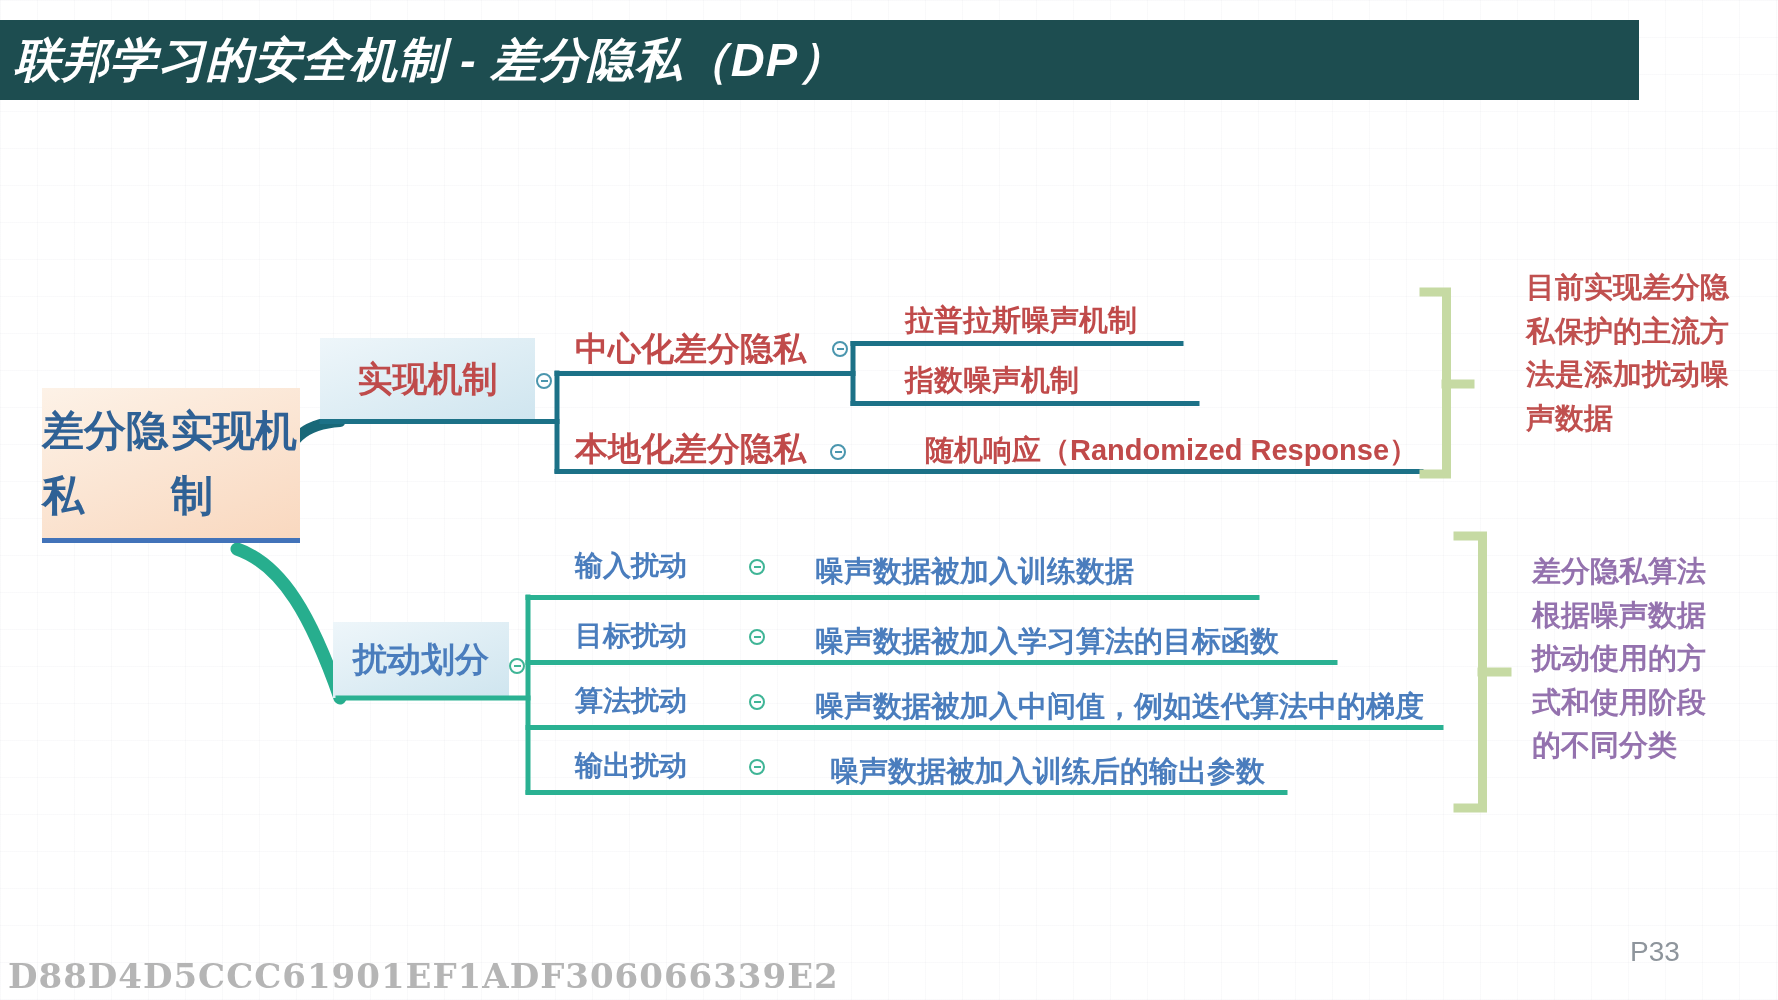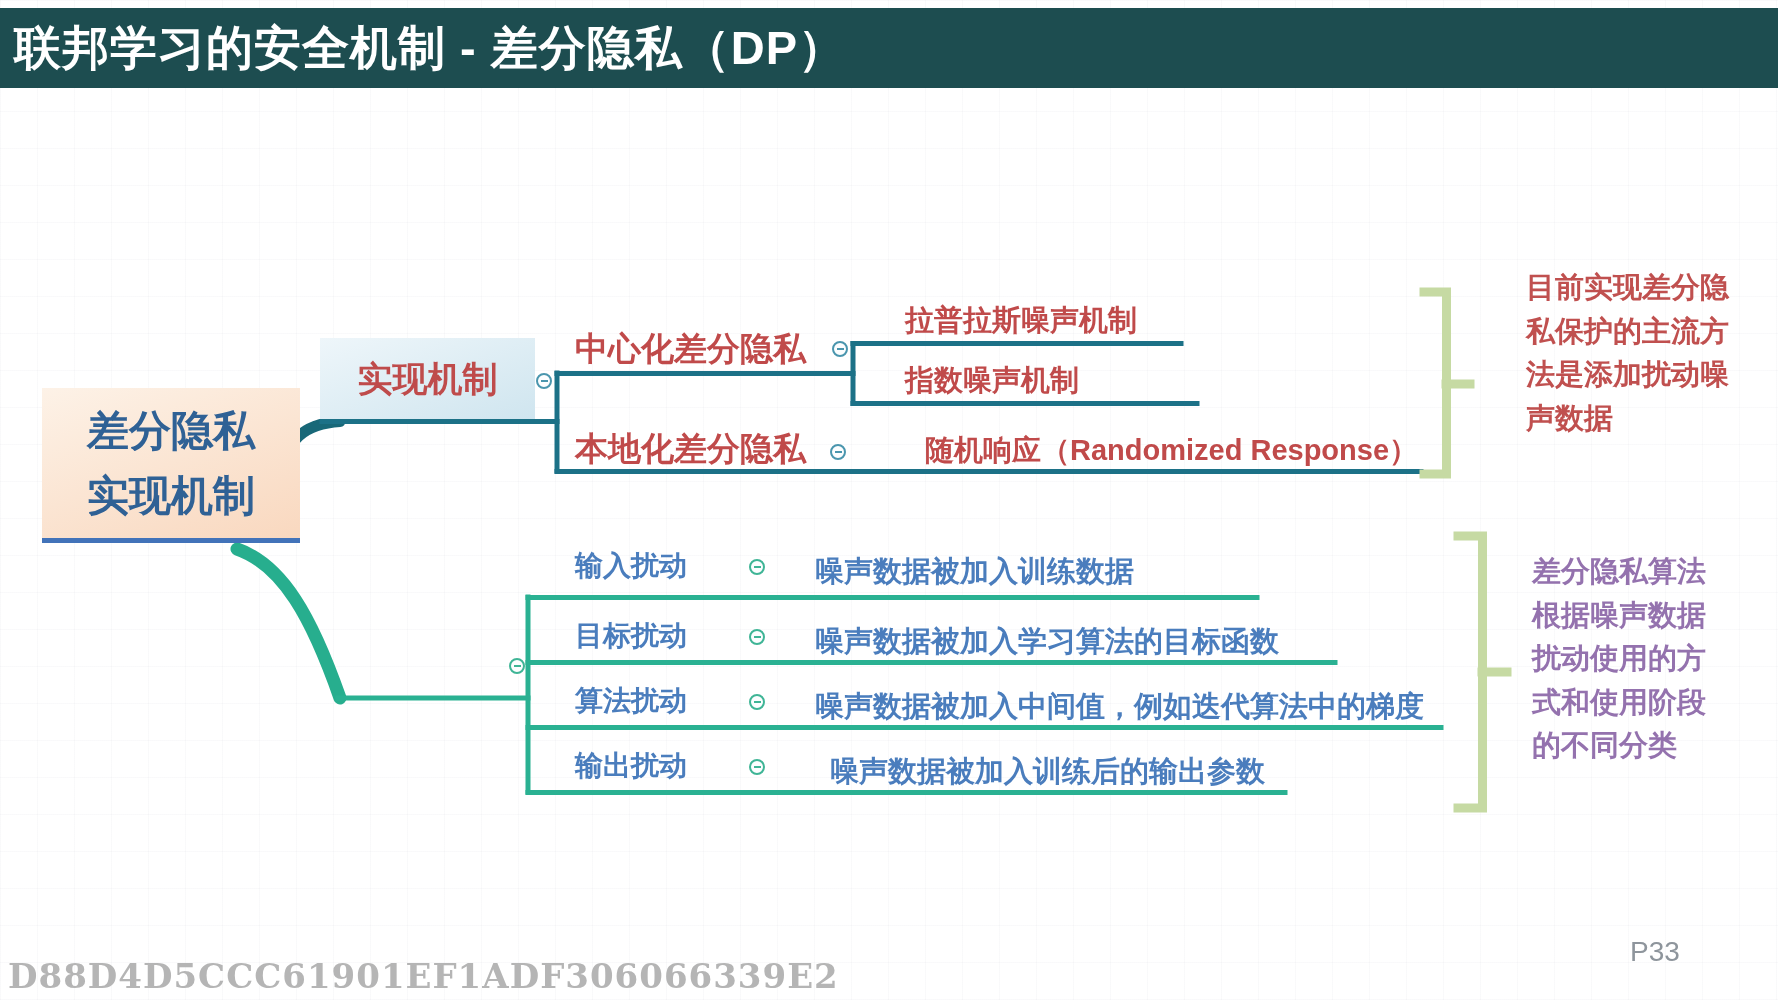--- a/index.html
+++ b/index.html
@@ -5,30 +5,30 @@
   html,body{margin:0;padding:0;background:#ffffff;}
   body{width:1778px;height:1000px;position:relative;overflow:hidden;
        font-family:"Liberation Sans","DejaVu Sans",sans-serif;}
   .slide{position:absolute;left:0;top:0;width:1778px;height:1000px;background:#fff;
     background-image:
       linear-gradient(to right, rgba(200,202,214,0.10) 1px, transparent 1px),
       linear-gradient(to bottom, rgba(200,202,214,0.10) 1px, transparent 1px);
     background-size:37px 37px;}
   .abs{position:absolute;}
   
-  .hdr{left:0;top:8px;width:1778px;height:80px;background:#1D4D50;display:flex;align-items:center;}
+  .hdr{left:0;top:20px;width:1639px;height:80px;background:#1D4D50;display:flex;align-items:center;font-style:italic;}
   .hdr-title{color:#fff;font-size:47px;font-weight:bold;padding-left:14px;white-space:nowrap;
              font-family:"Liberation Sans","DejaVu Sans",sans-serif;letter-spacing:1px;}
   
   .lay{left:0;top:0;width:1778px;height:1000px;pointer-events:none;}
   
   .root-box{left:42px;top:388px;width:258px;height:150px;
     background:linear-gradient(160deg,#fdf2e7 0%,#f9d8bf 100%);
     border-bottom:5px solid #4273B9;
-    display:flex;flex-direction:column;justify-content:center;align-items:center;
+    display:flex;flex-direction:row;justify-content:center;align-items:center;
     font-family:"DejaVu Serif","Liberation Serif",serif;font-weight:bold;
     font-size:42px;line-height:1.55;color:#2F6195;}
   .tbox{background:linear-gradient(160deg,#eef6fa 0%,#cfe5ef 100%);
     display:flex;align-items:center;justify-content:center;
     font-family:"DejaVu Serif","Liberation Serif",serif;font-weight:bold;}
   .impl-box{left:320px;top:338px;width:215px;height:83px;font-size:35px;color:#BF4B4B;}
   .pert-box{left:333px;top:622px;width:176px;height:76px;font-size:34px;color:#4A7DBD;}
   .red-node{font-family:"Liberation Sans","DejaVu Sans",sans-serif;font-weight:bold;
     color:#C04A4A;white-space:nowrap;}
   .blue-node{font-family:"DejaVu Serif","Liberation Serif",serif;font-weight:bold;
@@ -68,20 +68,23 @@
     <span class="hdr-title">联邦学习的安全机制 - 差分隐私（DP）</span>
   </div>
 
   <div class="abs root-box">
     <div>差分隐私</div>
     <div>实现机制</div>
   </div>
 
   <div class="abs tbox impl-box">
     <span>实现机制</span>
+  </div>
+  <div class="abs tbox pert-box">
+    <span>扰动划分</span>
   </div>
 
   <svg class="abs lay" viewBox="0 0 1778 1000">
     <g stroke="#1C7187" stroke-width="5" fill="none" stroke-linecap="square">
       <path d="M 322 421.5 H 557"></path>
       <path d="M 557 373 V 471"></path>
       <path d="M 557 373.5 H 853"></path>
       <path d="M 853 343.5 V 403.5"></path>
       <path d="M 853 343.5 H 1181"></path>
       <path d="M 853 403.5 H 1197"></path>

